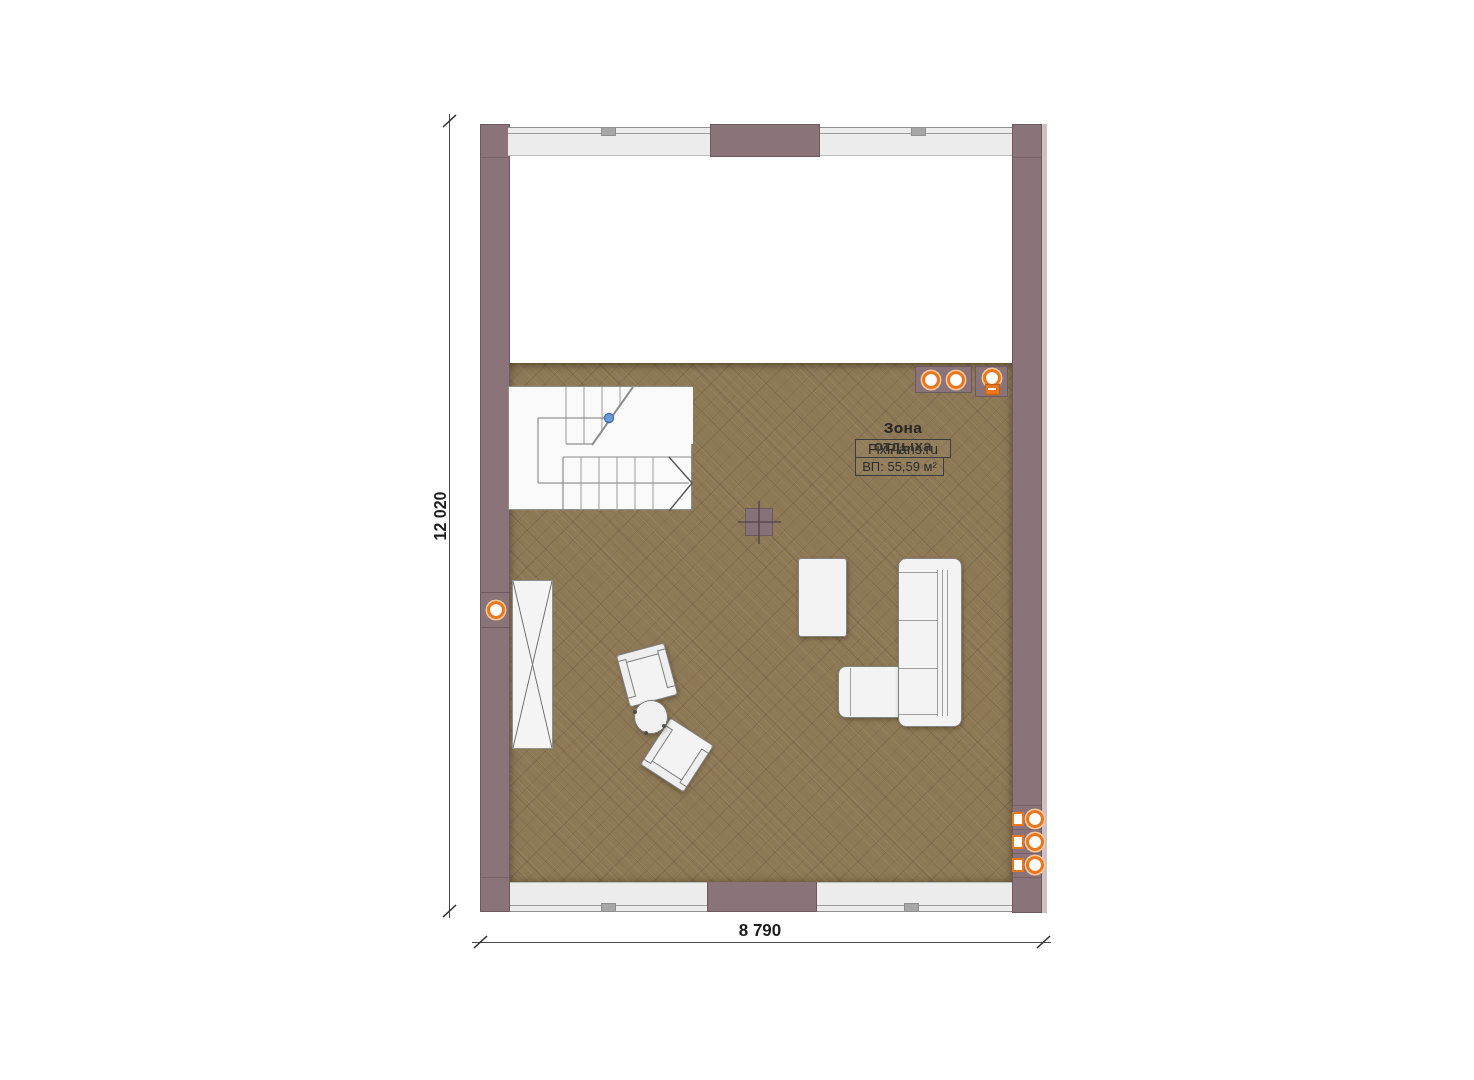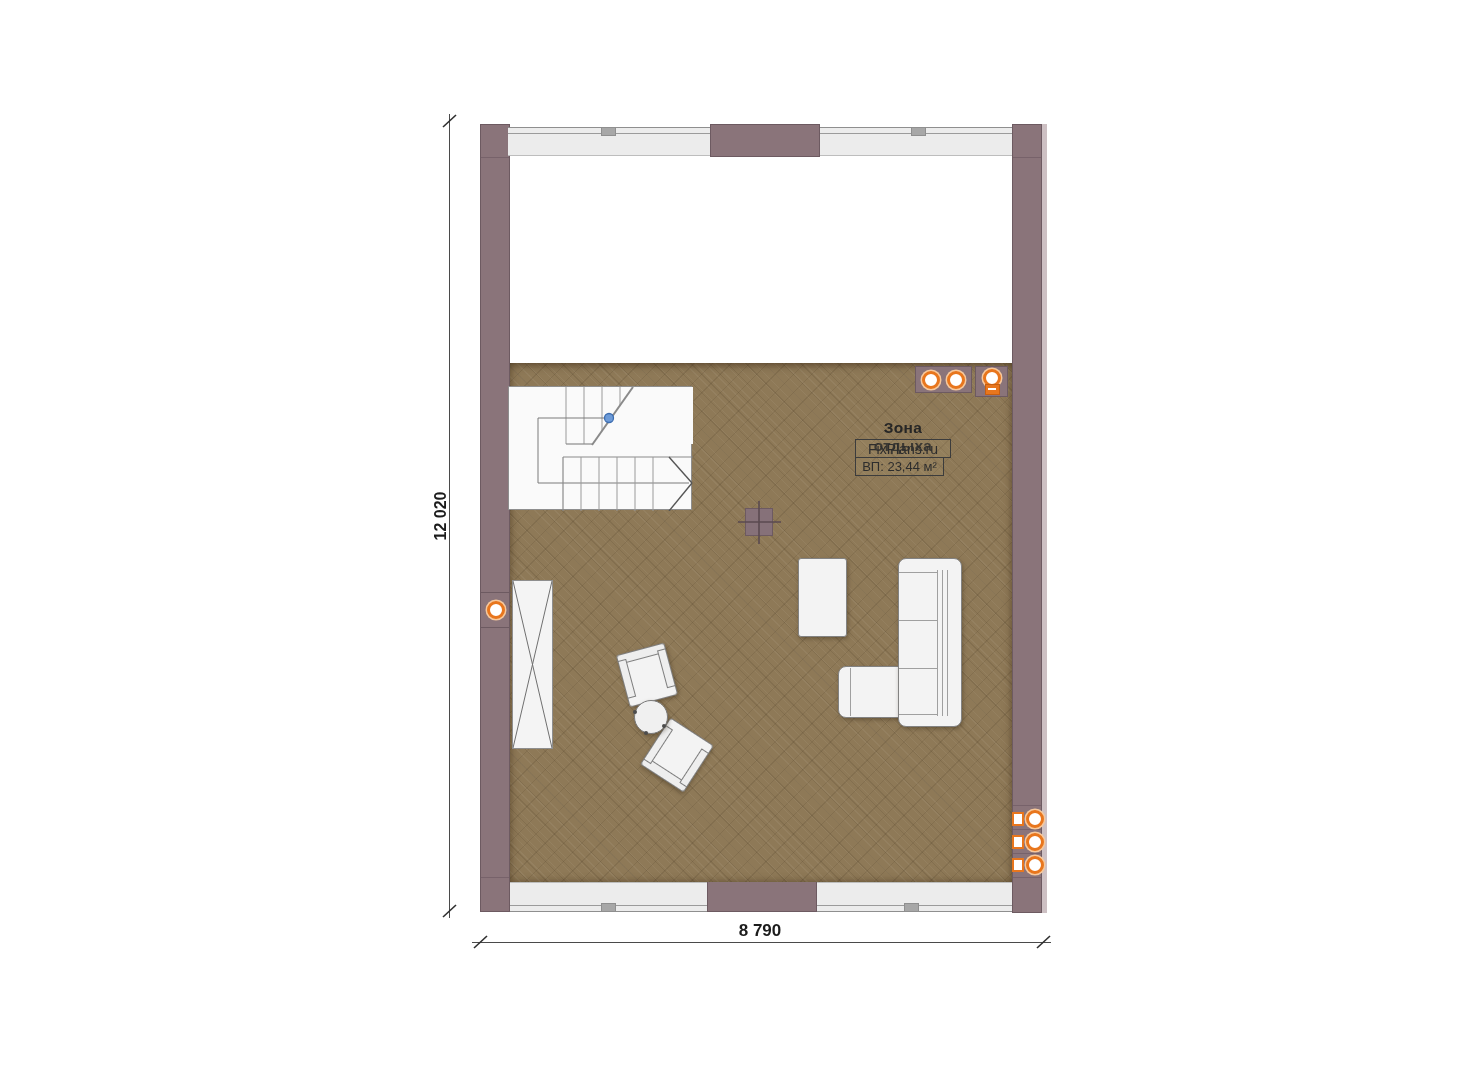--- a/index.html
+++ b/index.html
@@ -220,19 +220,19 @@
       <line x1="474" y1="948" x2="487" y2="936"></line>
       <line x1="1037" y1="948" x2="1050" y2="936"></line>
     </g>
   </svg>
 
   <div class="abs zone-title" style="left:855px;top:419px;width:96px;">Зона отдыха</div>
   <div class="abs tag-box" style="left:855px;top:439px;width:96px;height:19px;font-size:14px;">
     <span>FixPlans.ru</span>
   </div>
   <div class="abs tag-box" style="left:855px;top:457px;width:89px;height:19px;font-size:13px;">
-    <span>ВП: 23,44 м²</span>
+    <span>ВП: 55,59 м²</span>
   </div>
 
   <div class="abs dim-label" style="left:401px;top:501px;width:80px;height:30px;font-size:16px;line-height:30px;transform:rotate(-90deg);">12 020</div>
   <div class="abs dim-label" style="left:700px;top:921px;width:120px;font-size:17px;">8 790</div>
 
 </div>
 
 </body></html>

